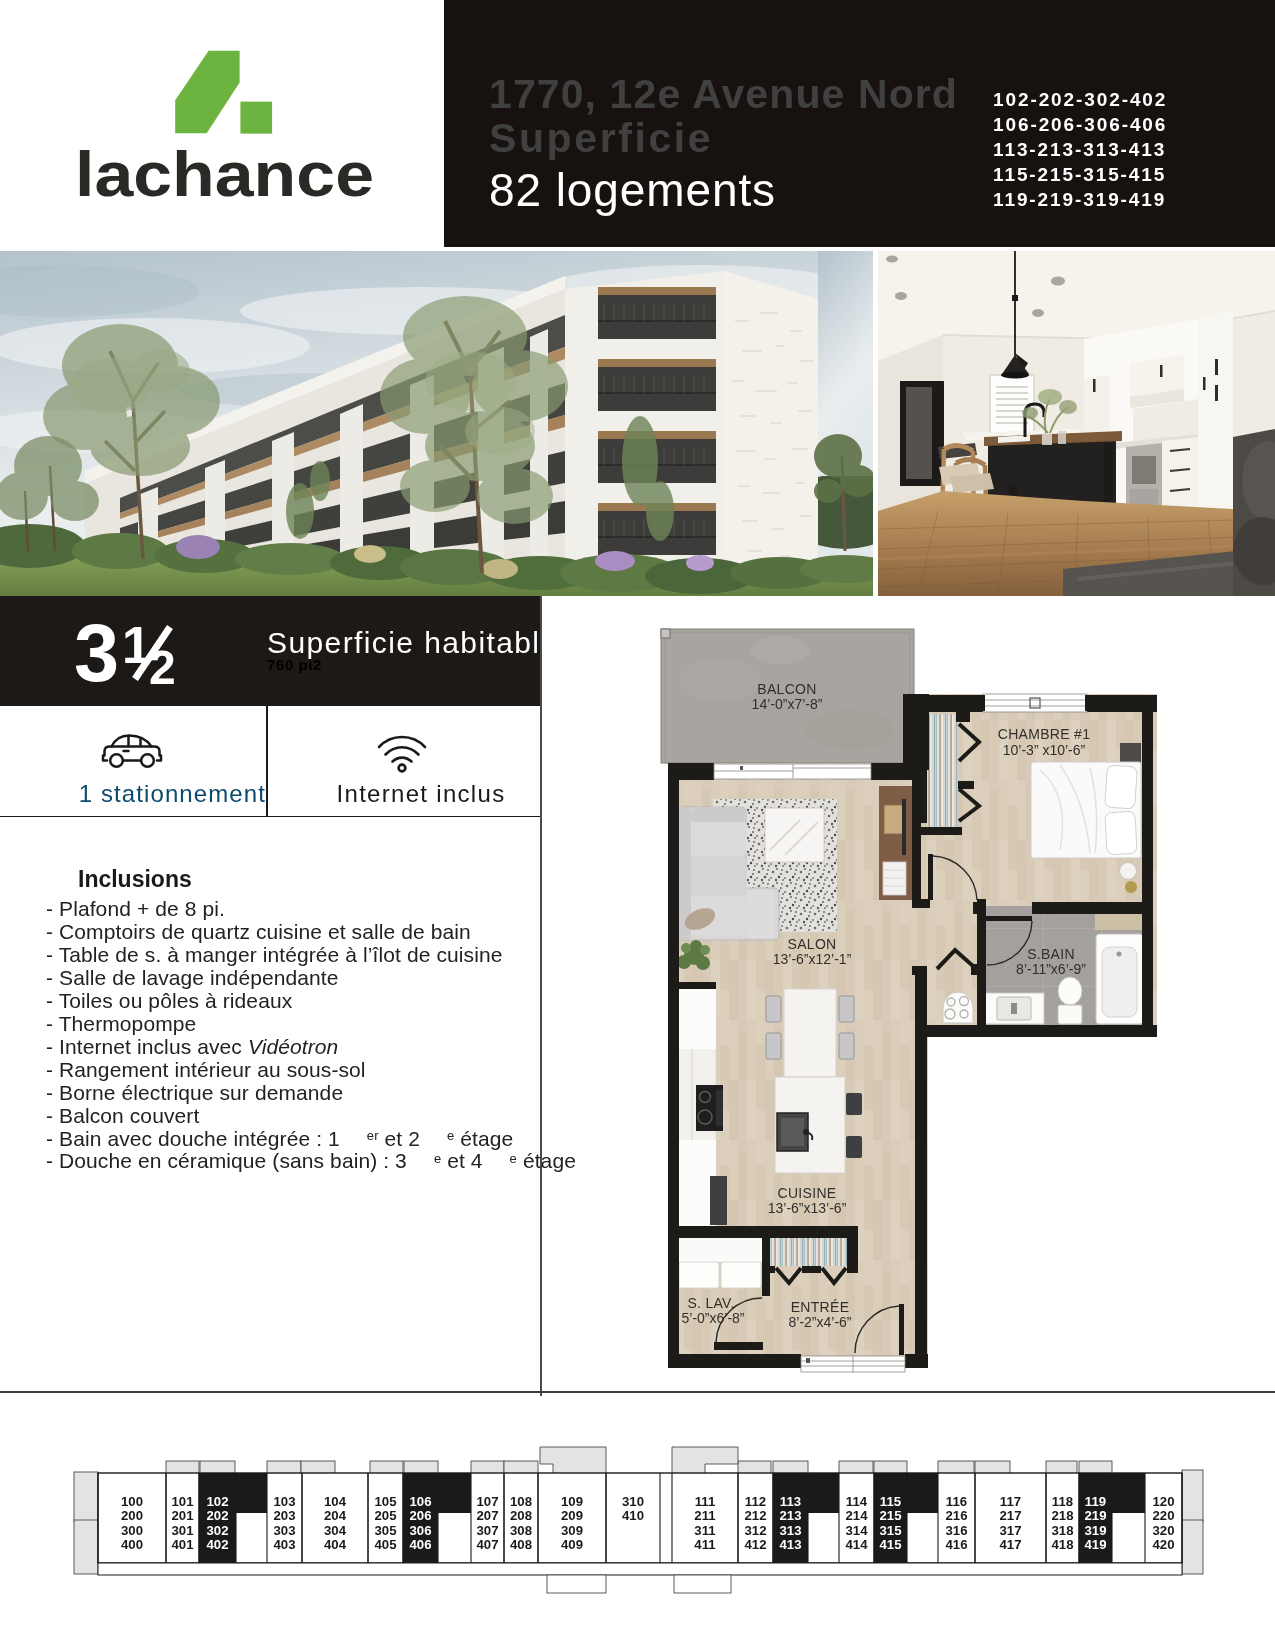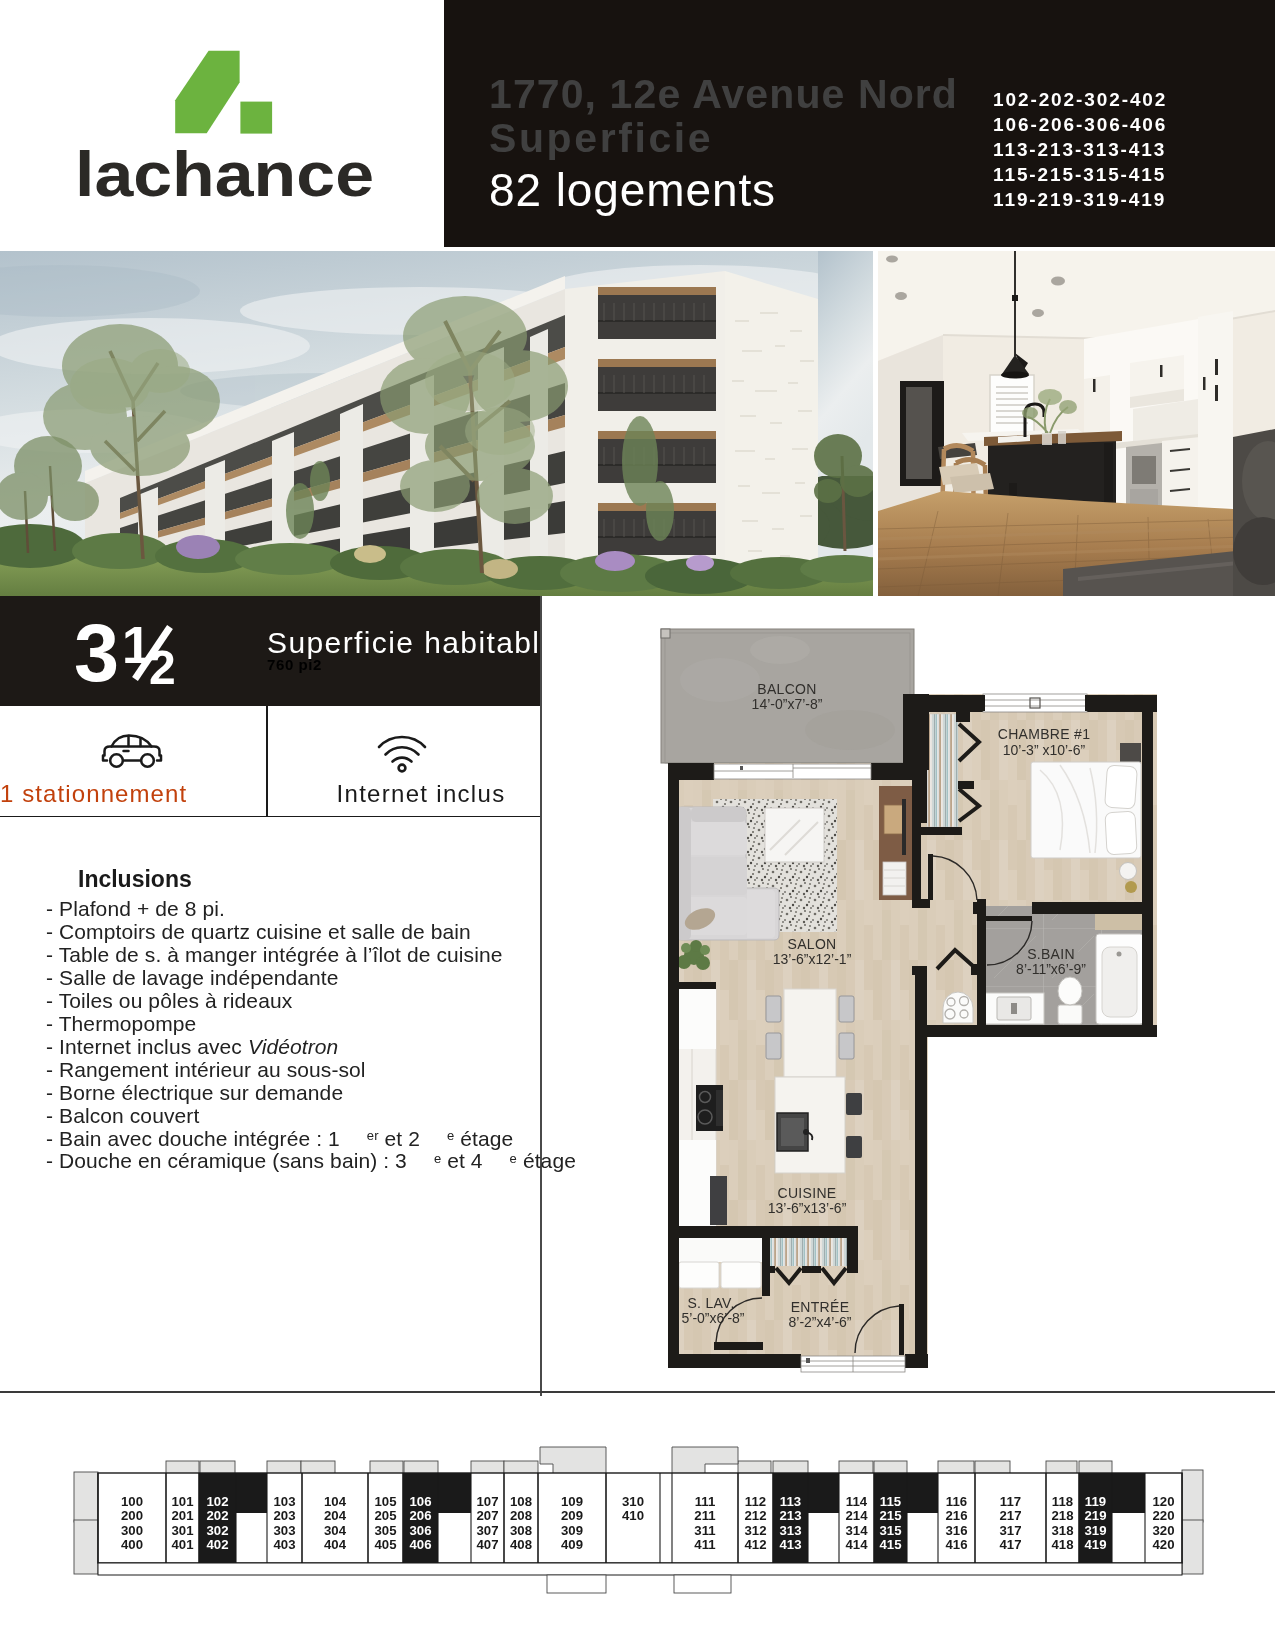--- a/index.html
+++ b/index.html
@@ -344,21 +344,21 @@
     <path d="M12.5,14.5 Q18,3.5 30,3.5 Q45,3.5 52.5,14.5"></path>
     <line x1="29.5" y1="4" x2="29.5" y2="14"></line>
     <line x1="41.5" y1="6.5" x2="41.5" y2="14"></line>
     <line x1="24.5" y1="19" x2="29.5" y2="19"></line>
     <circle cx="17.5" cy="28.5" r="6.3"></circle>
     <circle cx="48.5" cy="28.5" r="6.3"></circle>
     <line x1="24.5" y1="28.5" x2="41.5" y2="28.5"></line>
   </g>
 </svg>
 
-<div class="abs" style="left:0px;top:780px;width:266px;text-align:left;color:#c2410c;font-size:24px;letter-spacing:1.1px;">1 stationnement</div>
+<div class="abs" style="left:0px;top:780px;width:266px;text-align:right;color:#0c4a6e;font-size:24px;letter-spacing:1.1px;">1 stationnement</div>
 
 <svg class="abs" style="left:377px;top:734px" width="50" height="40" viewBox="0 0 50 40">
   <g fill="none" stroke="#1a1a1a" stroke-width="2.6" stroke-linecap="round">
     <path d="M2,13 C8,6.5 16,3 25,3 C34,3 42,6.5 48,13"></path>
     <path d="M8.5,20.5 C13,15.8 18.7,13.3 25,13.3 C31.3,13.3 37,15.8 41.5,20.5"></path>
     <path d="M15.5,27.5 C18.2,25 21.4,23.6 25,23.6 C28.6,23.6 31.8,25 34.5,27.5"></path>
     <circle cx="25" cy="34" r="3.4"></circle>
   </g>
 </svg>
 

